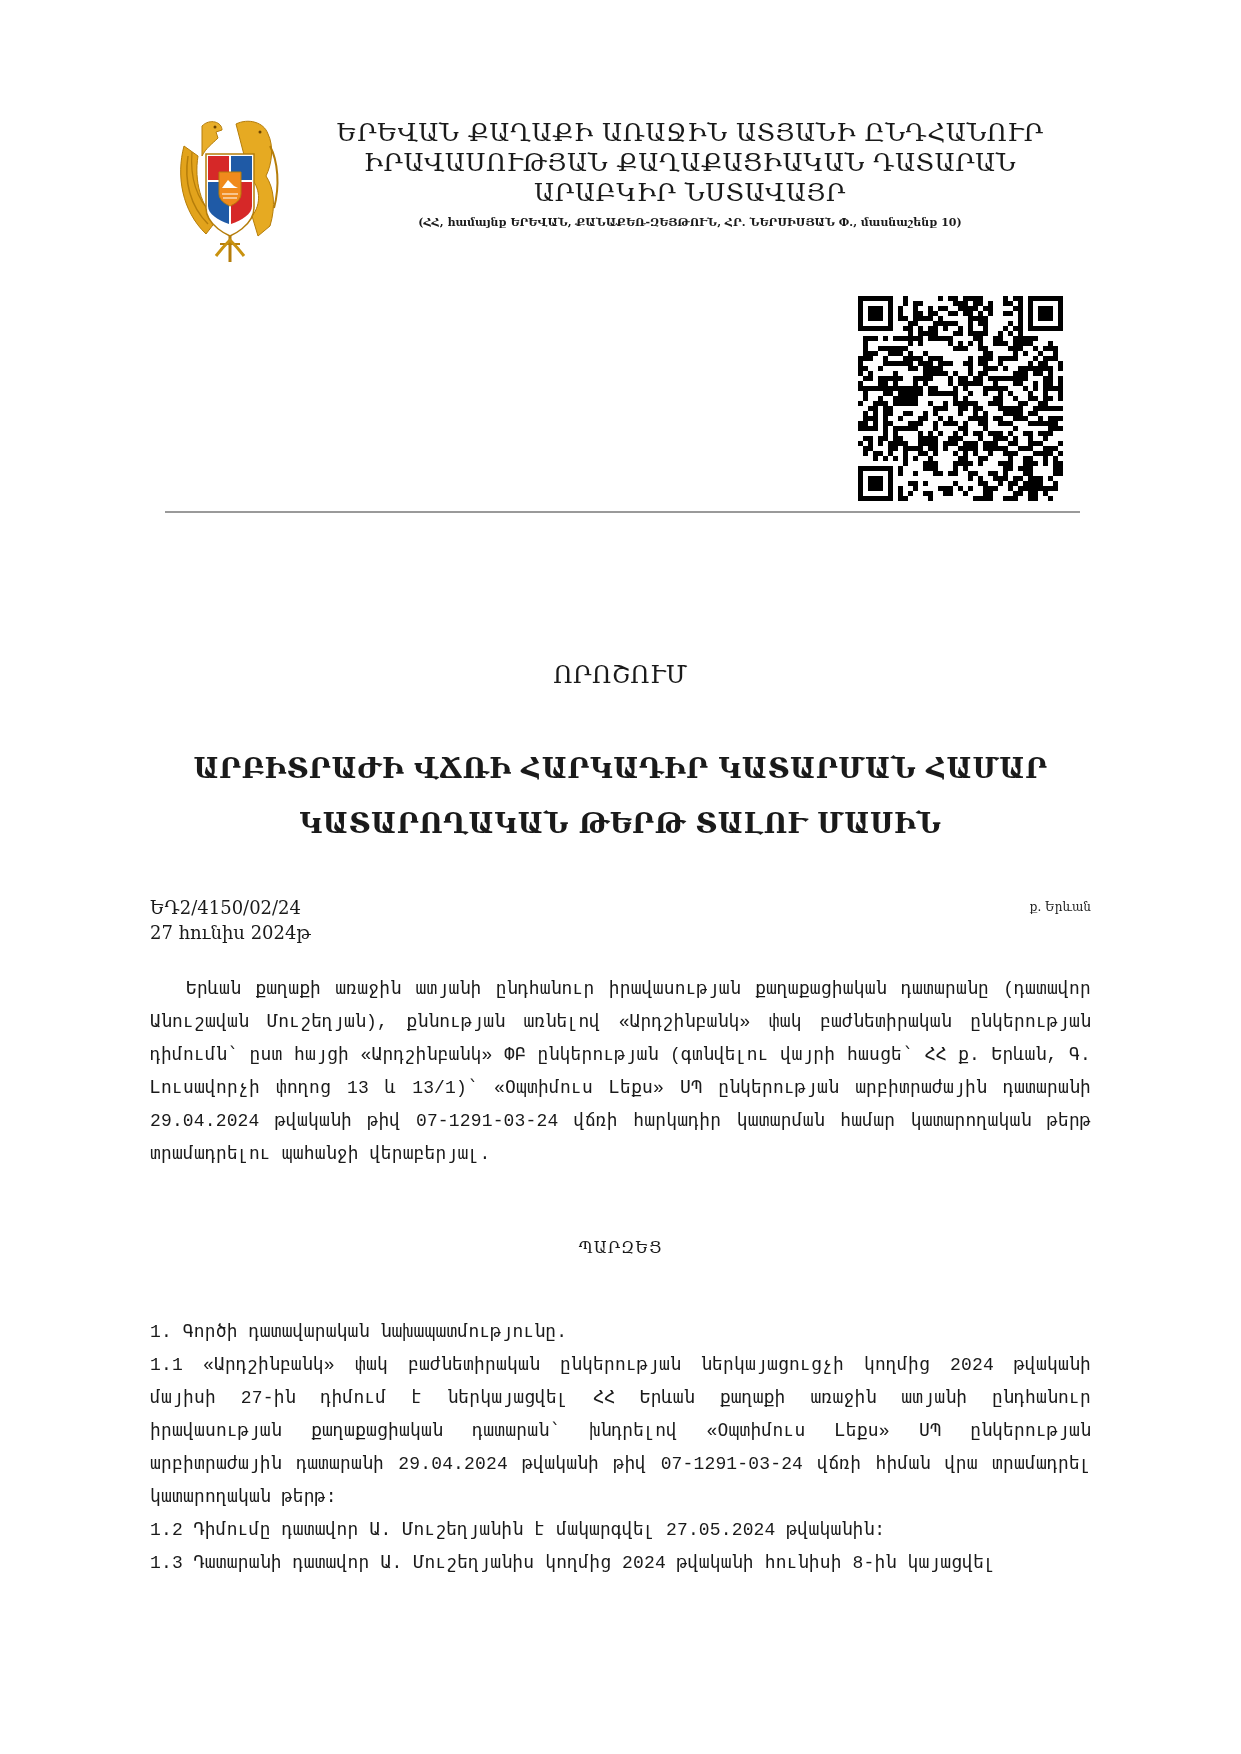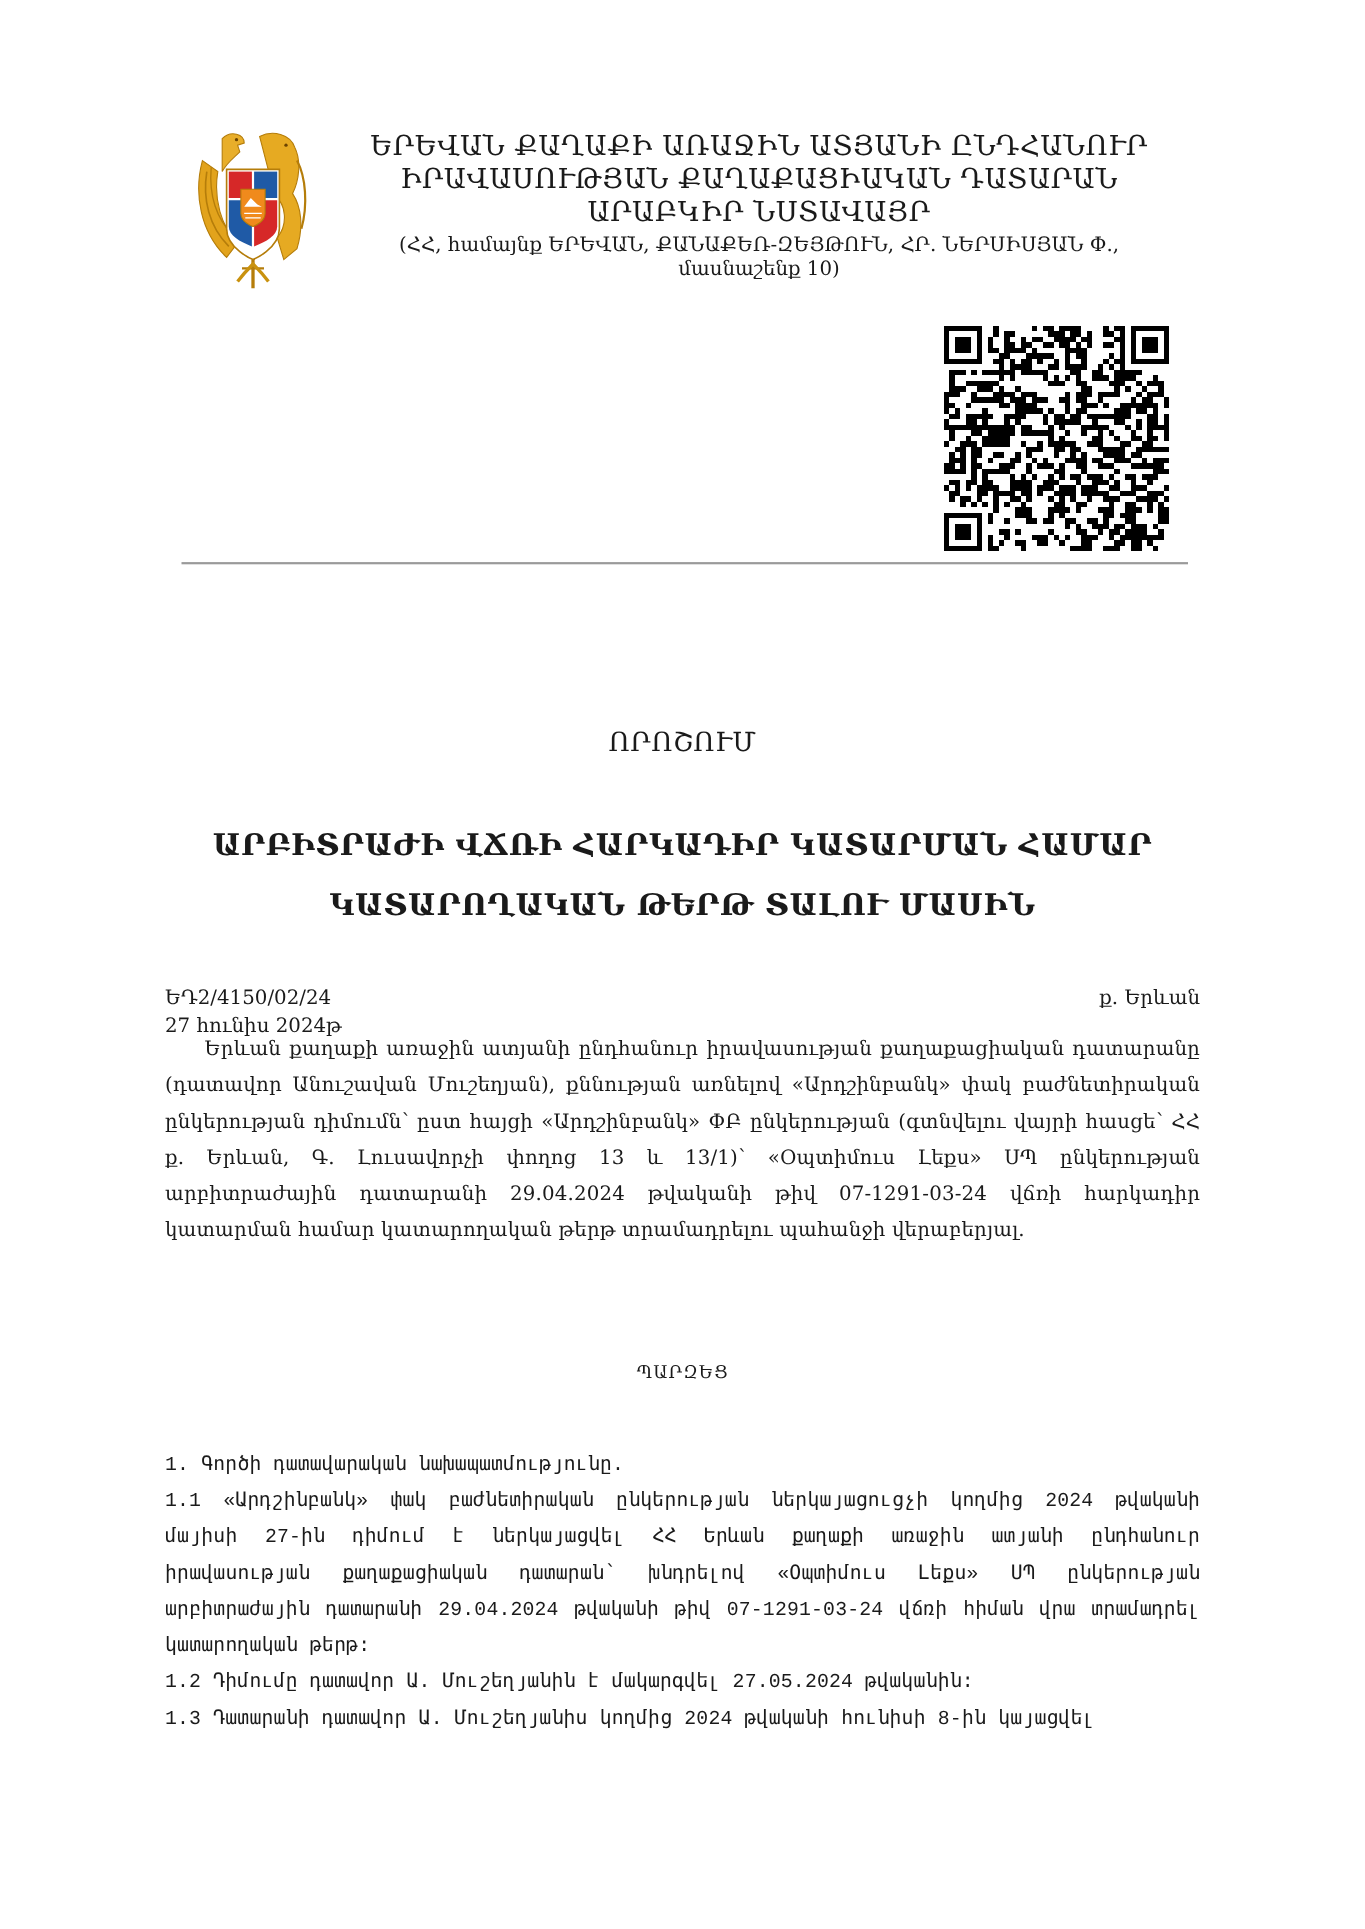--- a/index.html
+++ b/index.html
@@ -5,43 +5,43 @@
   html, body { margin: 0; padding: 0; background: #ffffff; }
   body { width: 1241px; height: 1754px; position: relative; overflow: hidden;
          font-family: "DejaVu Serif", "Liberation Serif", serif; color: #1a1a1a; }
   .page { position: absolute; left: 0; top: 0; width: 1241px; height: 1254px; }
 
   
   .coat { position: absolute; left: 176px; top: 116px; width: 106px; height: 150px; }
   .court-head { position: absolute; left: 330px; top: 118px; width: 720px; text-align: center;
                 font-size: 25px; line-height: 30px; letter-spacing: 0.5px; color: #1a1a1a; }
   .court-head .line { display: block; }
-  .court-address { display: block; font-size: 18px; line-height: 22px; margin-top: 4px; letter-spacing: 0; }
+  .court-address { display: block; font-size: 11px; line-height: 22px; margin-top: 4px; letter-spacing: 0; font-weight: bold; }
 
   .qr { position: absolute; left: 858px; top: 296px; width: 205px; height: 205px; }
 
   .separator { position: absolute; left: 165px; top: 511px; width: 915px; height: 0;
                border-top: 2px solid #9a9a9a; }
 
   
   .doc-type { position: absolute; left: 0; width: 1241px; top: 661px; text-align: center;
               font-size: 24px; letter-spacing: 0.5px; }
   .title { position: absolute; left: 0; width: 1241px; text-align: center;
            font-size: 27px; font-weight: bold; letter-spacing: 0.5px; }
   .title.t1 { top: 753px; }
   .title.t2 { top: 808px; }
 
   
   .meta-left { position: absolute; left: 150px; top: 895px; font-size: 18px; line-height: 25px; }
-  .meta-right { position: absolute; right: 150px; top: 895px; font-size: 18px; line-height: 25px; text-align: right; }
+  .meta-right { position: absolute; right: 150px; top: 895px; font-size: 12px; line-height: 25px; text-align: right; }
 
   
   .body-text { position: absolute; left: 150px; width: 941px; font-size: 18px; line-height: 33px;
                text-align: justify; letter-spacing: 0.15px; }
-  .intro { top: 937px; text-indent: 36px; }
+  .intro { top: 973px; text-indent: 36px; font-family: Liberation Mono, monospace; }
   .section-head { position: absolute; left: 0; width: 1241px; top: 1238px; text-align: center;
                   font-size: 16px; letter-spacing: 1px; }
   .items { top: 1316px; }
   .items p { margin: 0; font-family: Liberation Mono, monospace; }
 </style>
 </head>
 <body>
 
 <div class="page">
 

